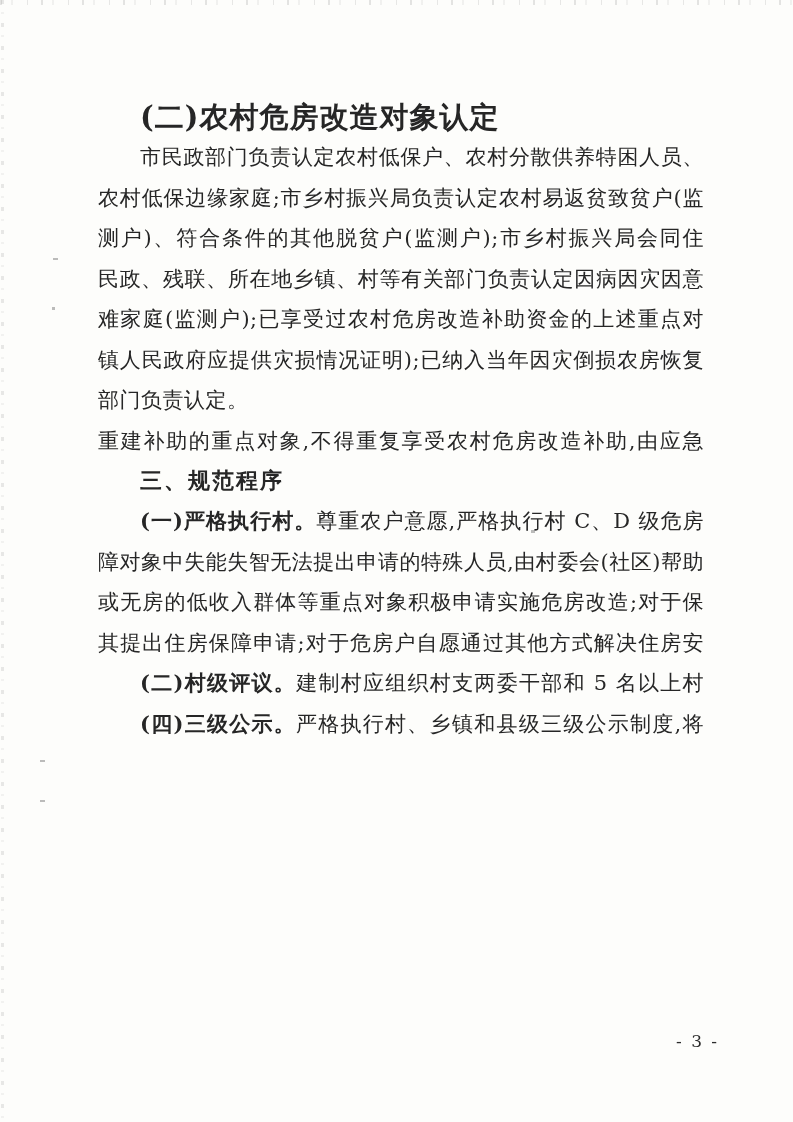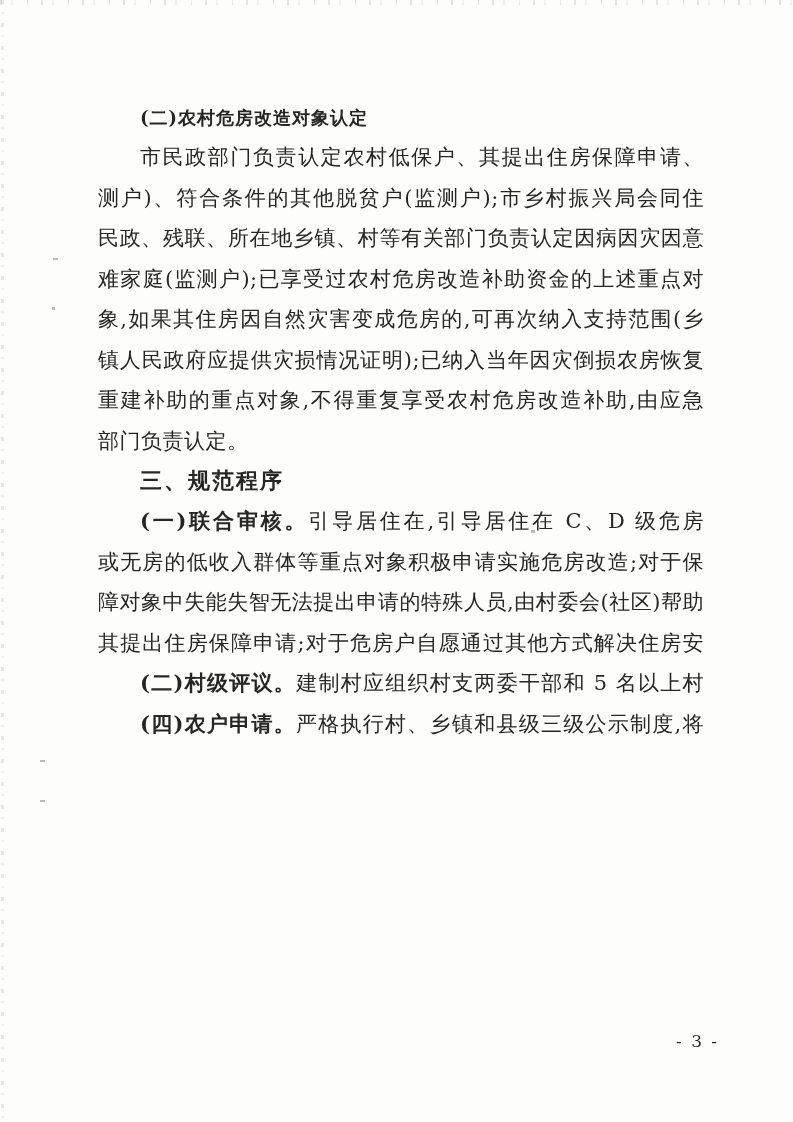--- a/index.html
+++ b/index.html
@@ -27,21 +27,21 @@
   }
   .j {
     white-space: normal;
     text-align: justify;
     text-align-last: justify;
     text-justify: inter-character;
     overflow: hidden;
   }
   .indent { text-indent: 42px; }
   .lead { font-weight: 700; }
-  .h2 .lead { font-size: 18px; letter-spacing: 1px; }
+  .h2 .lead { font-size: 29px; letter-spacing: 1px; }
   .hei .lead { font-family: Liberation Mono, monospace; font-size: 22px; letter-spacing: 2px; }
   .pagenum {
     position: absolute;
     left: 676px;
     top: 1031px;
     font-size: 17px;
     letter-spacing: 2px;
     color: #2c2c2c;
   }
   
@@ -76,38 +76,38 @@
   <div class="speck" style="left:53px; top:258px; width:5px; height:2px;"></div>
   <div class="speck" style="left:52px; top:307px; width:3px; height:3px;"></div>
   <div class="speck" style="left:40px; top:760px; width:5px; height:2px;"></div>
   <div class="speck" style="left:40px; top:800px; width:5px; height:2px;"></div>
   <div class="speck" style="left:531px; top:530px; width:4px; height:3px;"></div>
 
   <div class="textblock">
 
     <div class="line indent h2"><span class="lead">(二)农村危房改造对象认定</span></div>
 
-    <div class="line indent j"><span>市民政部门负责认定农村低保户、其提出住房保障申请、</span></div>
+    <div class="line indent j"><span>市民政部门负责认定农村低保户、农村分散供养特困人员、</span></div>
+    <div class="line j"><span>农村低保边缘家庭;市乡村振兴局负责认定农村易返贫致贫户(监</span></div>
     <div class="line j"><span>测户)、符合条件的其他脱贫户(监测户);市乡村振兴局会同住建、</span></div>
     <div class="line j"><span>民政、残联、所在地乡镇、村等有关部门负责认定因病因灾因意</span></div>
     <div class="line j"><span>难家庭(监测户);已享受过农村危房改造补助资金的上述重点对</span></div>
-    <div class="line j"><span>象,如果其住房因自然灾害变成危房的,可再次纳入支持范围(乡</span></div>
     <div class="line j"><span>镇人民政府应提供灾损情况证明);已纳入当年因灾倒损农房恢复</span></div>
+    <div class="line"><span>部门负责认定。</span></div>
     <div class="line j"><span>重建补助的重点对象,不得重复享受农村危房改造补助,由应急</span></div>
-    <div class="line"><span>部门负责认定。</span></div>
 
     <div class="line indent hei"><span class="lead">三、规范程序</span></div>
 
-    <div class="line indent j"><span class="lead">(一)联合审核。</span><span>引导居住在,引导居住在 C、D 级危房</span></div>
+    <div class="line indent j"><span class="lead">(一)严格执行村。</span><span>尊重农户意愿,严格执行村 C、D 级危房</span></div>
+    <div class="line j"><span>障对象中失能失智无法提出申请的特殊人员,由村委会(社区)帮助</span></div>
     <div class="line j"><span>或无房的低收入群体等重点对象积极申请实施危房改造;对于保</span></div>
-    <div class="line j"><span>障对象中失能失智无法提出申请的特殊人员,由村委会(社区)帮助</span></div>
     <div class="line j"><span>其提出住房保障申请;对于危房户自愿通过其他方式解决住房安</span></div>
 
     <div class="line indent j"><span class="lead">(二)村级评议。</span><span>建制村应组织村支两委干部和 5 名以上村</span></div>
 
 
-    <div class="line indent j"><span class="lead">(四)农户申请。</span><span>严格执行村、乡镇和县级三级公示制度,将</span></div>
+    <div class="line indent j"><span class="lead">(四)三级公示。</span><span>严格执行村、乡镇和县级三级公示制度,将</span></div>
 
   </div>
 
   <div class="pagenum">- 3 -</div>
 
 </div>
 
 </body></html>

